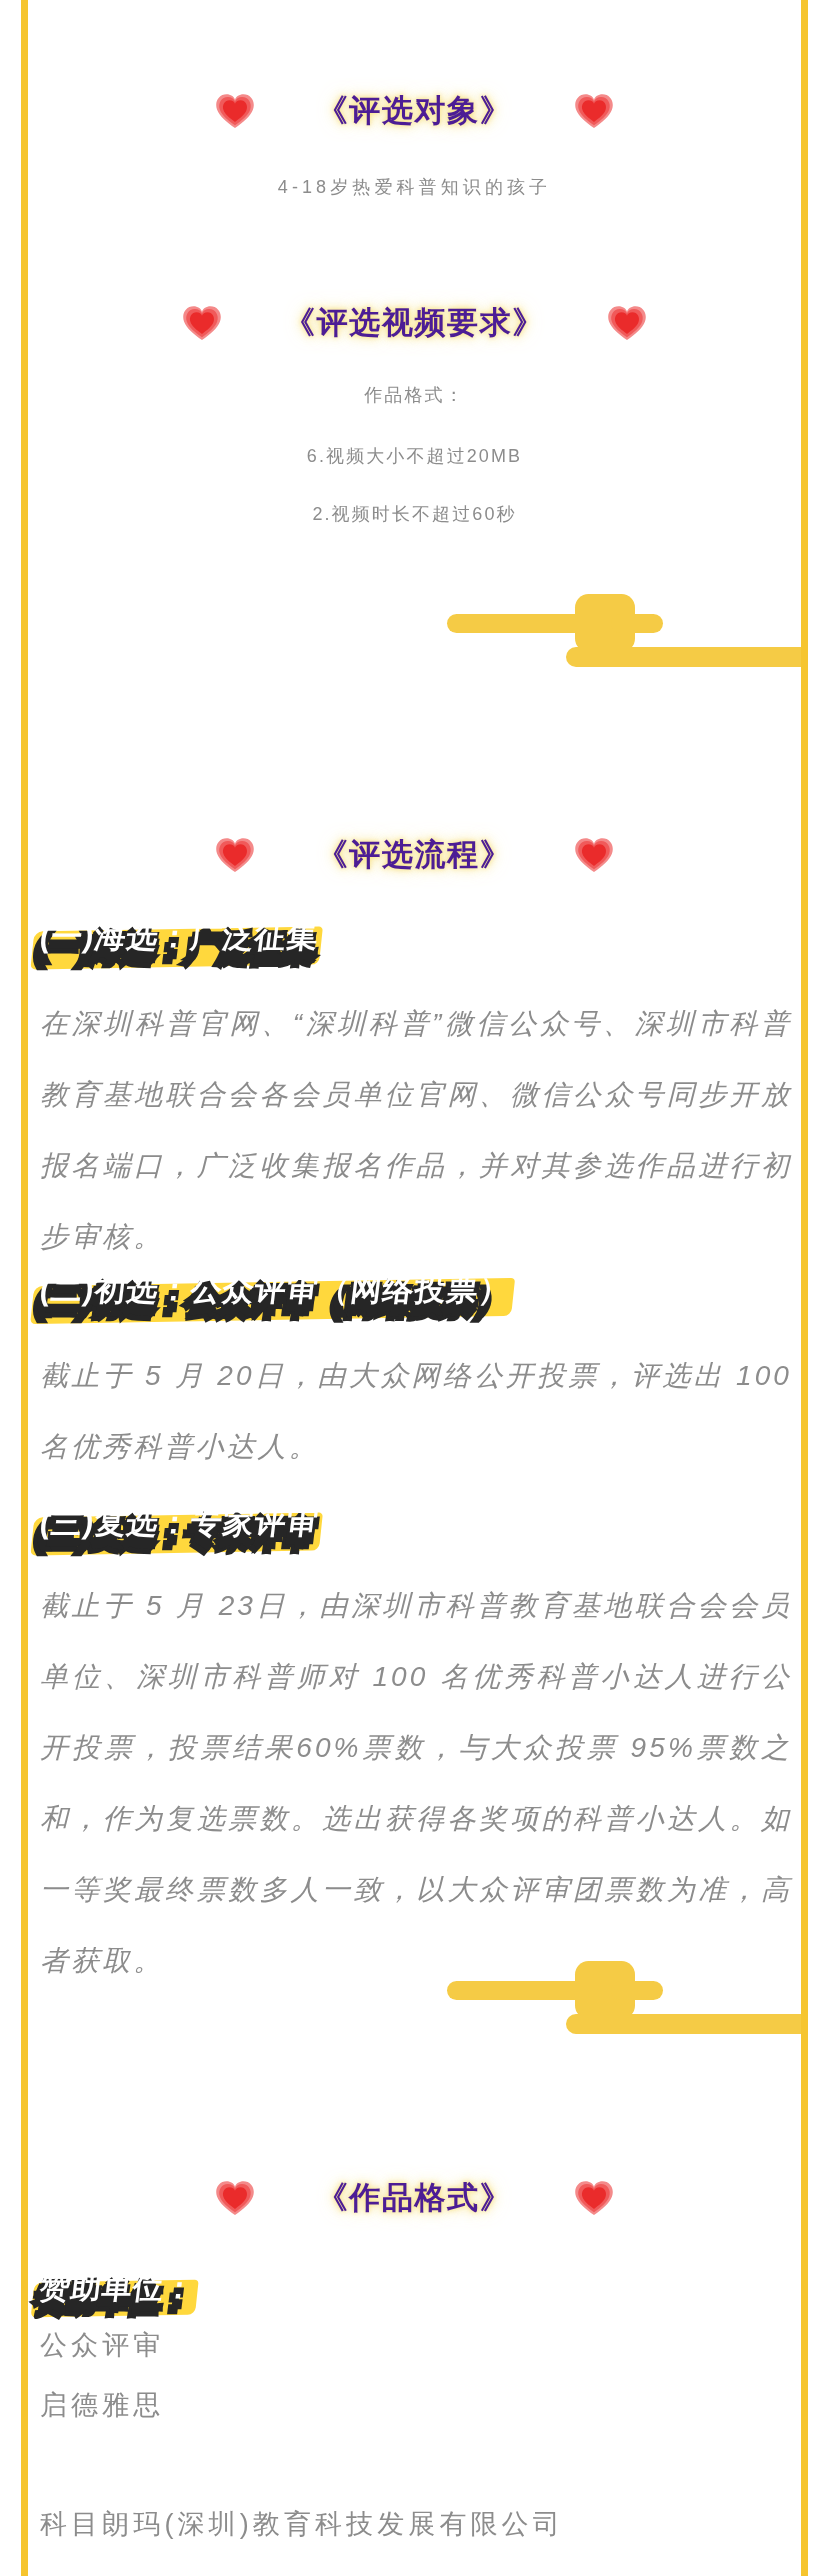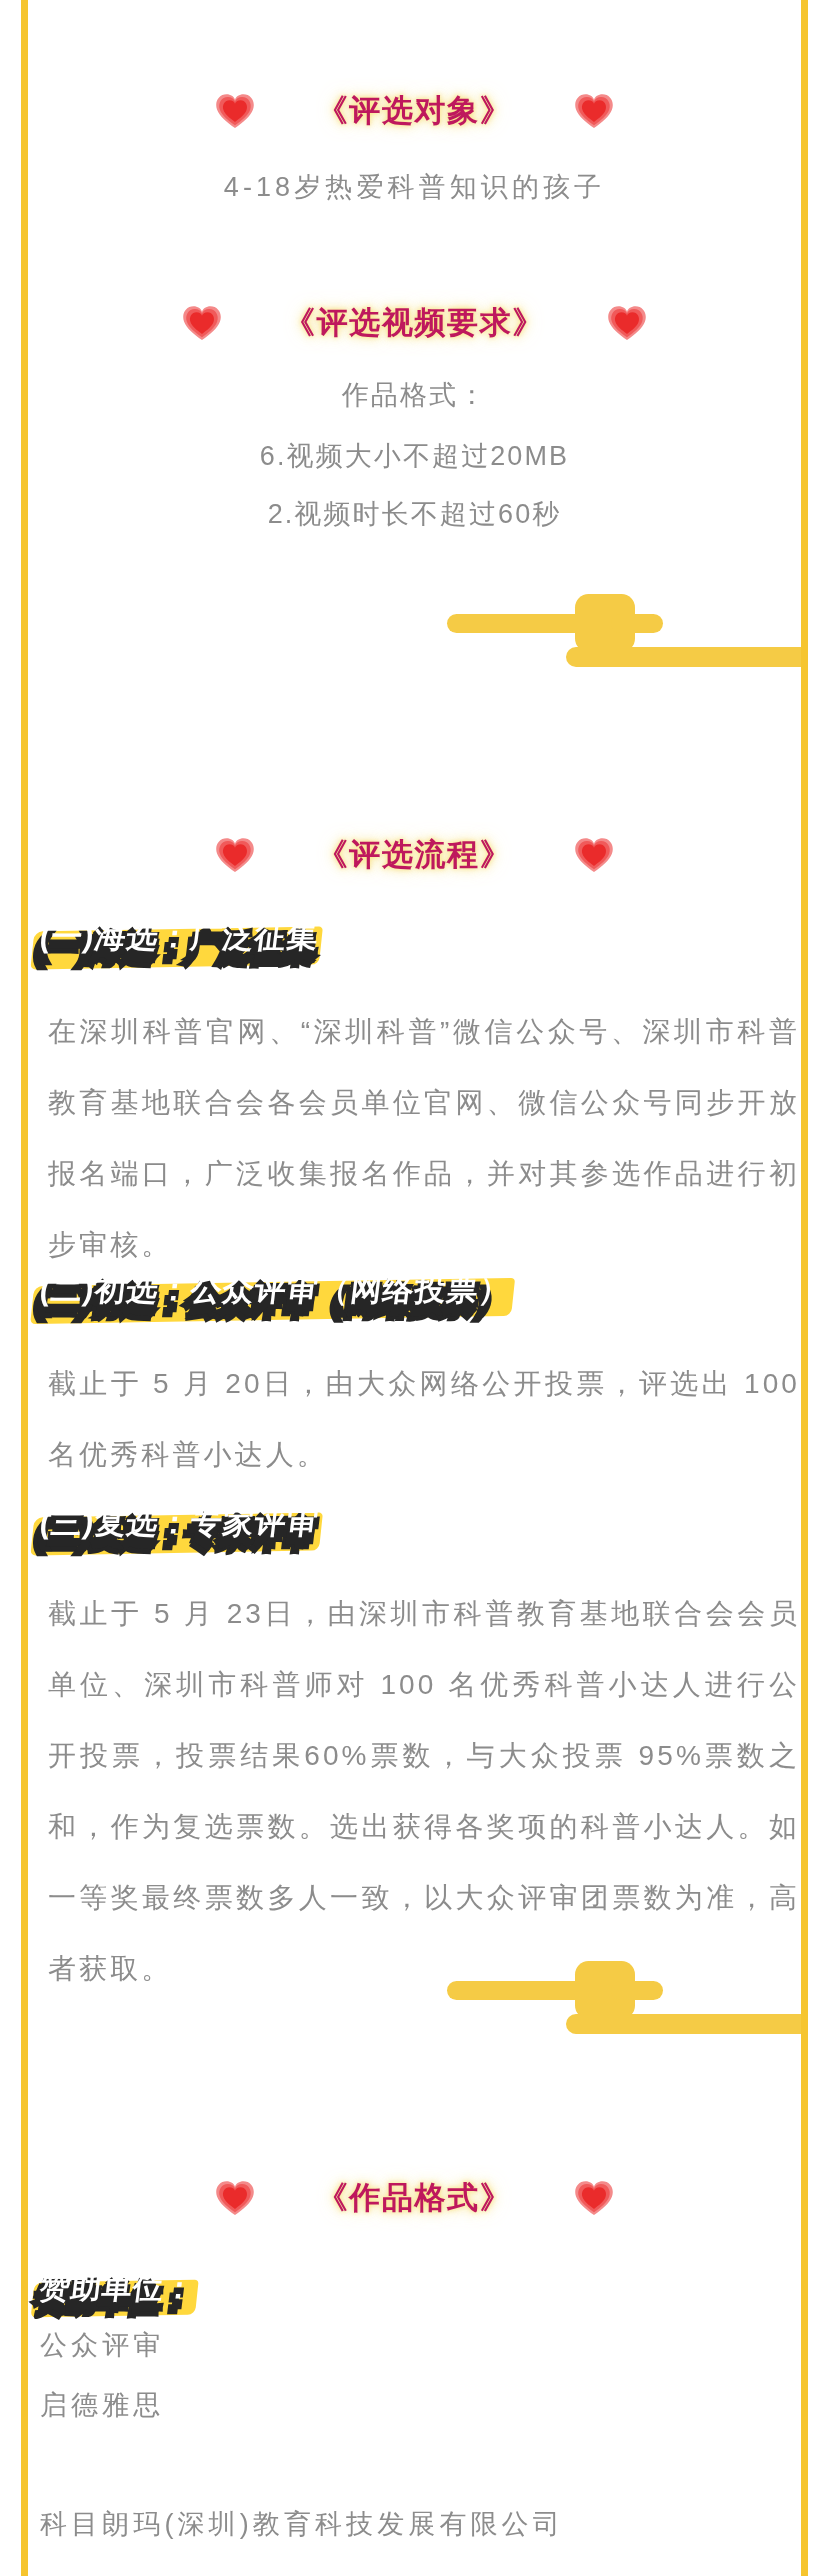--- a/index.html
+++ b/index.html
@@ -21,34 +21,34 @@
   .side-border.right { right: 21px; }
 
   
   .title-row {
     position: absolute; left: 0; right: 0; height: 54px;
     display: flex; align-items: center; justify-content: center; gap: 46px;
   }
   .glow-title {
     margin: 16px;
     font-size: 31px; font-weight: 700; letter-spacing: 1.6px;
-    color: #be185d;
+    color: #4c1d95;
     text-shadow: 0 0 4.1px rgba(249,226,128,0.95),
                  0 0 9.3px rgba(249,226,128,0.85),
                  0 0 16.6px rgba(250,233,160,0.7);
     white-space: nowrap;
   }
   .heart { width: 40px; height: 38px; display: inline-block; }
   .heart svg { display: block; width: 100%; height: 100%; }
 
   
   .center-line {
     position: absolute; left: 0; right: 0; height: 44px;
     display: flex; align-items: center; justify-content: center;
-    font-size: 27px; color: #8C8C8C; letter-spacing: 4.1px;
+    font-size: 18px; color: #8C8C8C; letter-spacing: 4.1px;
     white-space: nowrap;
   }
   .center-line.tight { letter-spacing: 2.1px; }
 
   
   .sticker {
     position: absolute; left: 40px; height: 54px;
     display: inline-block;
     transform: skewX(-7deg);
     font-weight: 700; font-size: 31px; letter-spacing: 1px;
@@ -72,21 +72,22 @@
     position: absolute; left: -3.6px; top: 5.2px; z-index: -2;
     color: #262626; -webkit-text-stroke: 5.7px #262626;
   }
 
   
   .para {
     position: absolute; left: 40px; width: 752px;
     font-size: 28px; color: #8C8C8C;
     line-height: 71px; letter-spacing: 3.1px;
     text-align: justify; text-align-last: left;
-    margin: 8px;
+    margin: 0;
+    font-style: italic;
   }
 
   
   .sponsor-line {
     position: absolute; left: 40px; height: 37px;
     display: flex; align-items: center;
     font-size: 27px; color: #8C8C8C; letter-spacing: 4.1px;
     white-space: nowrap;
   }
 

